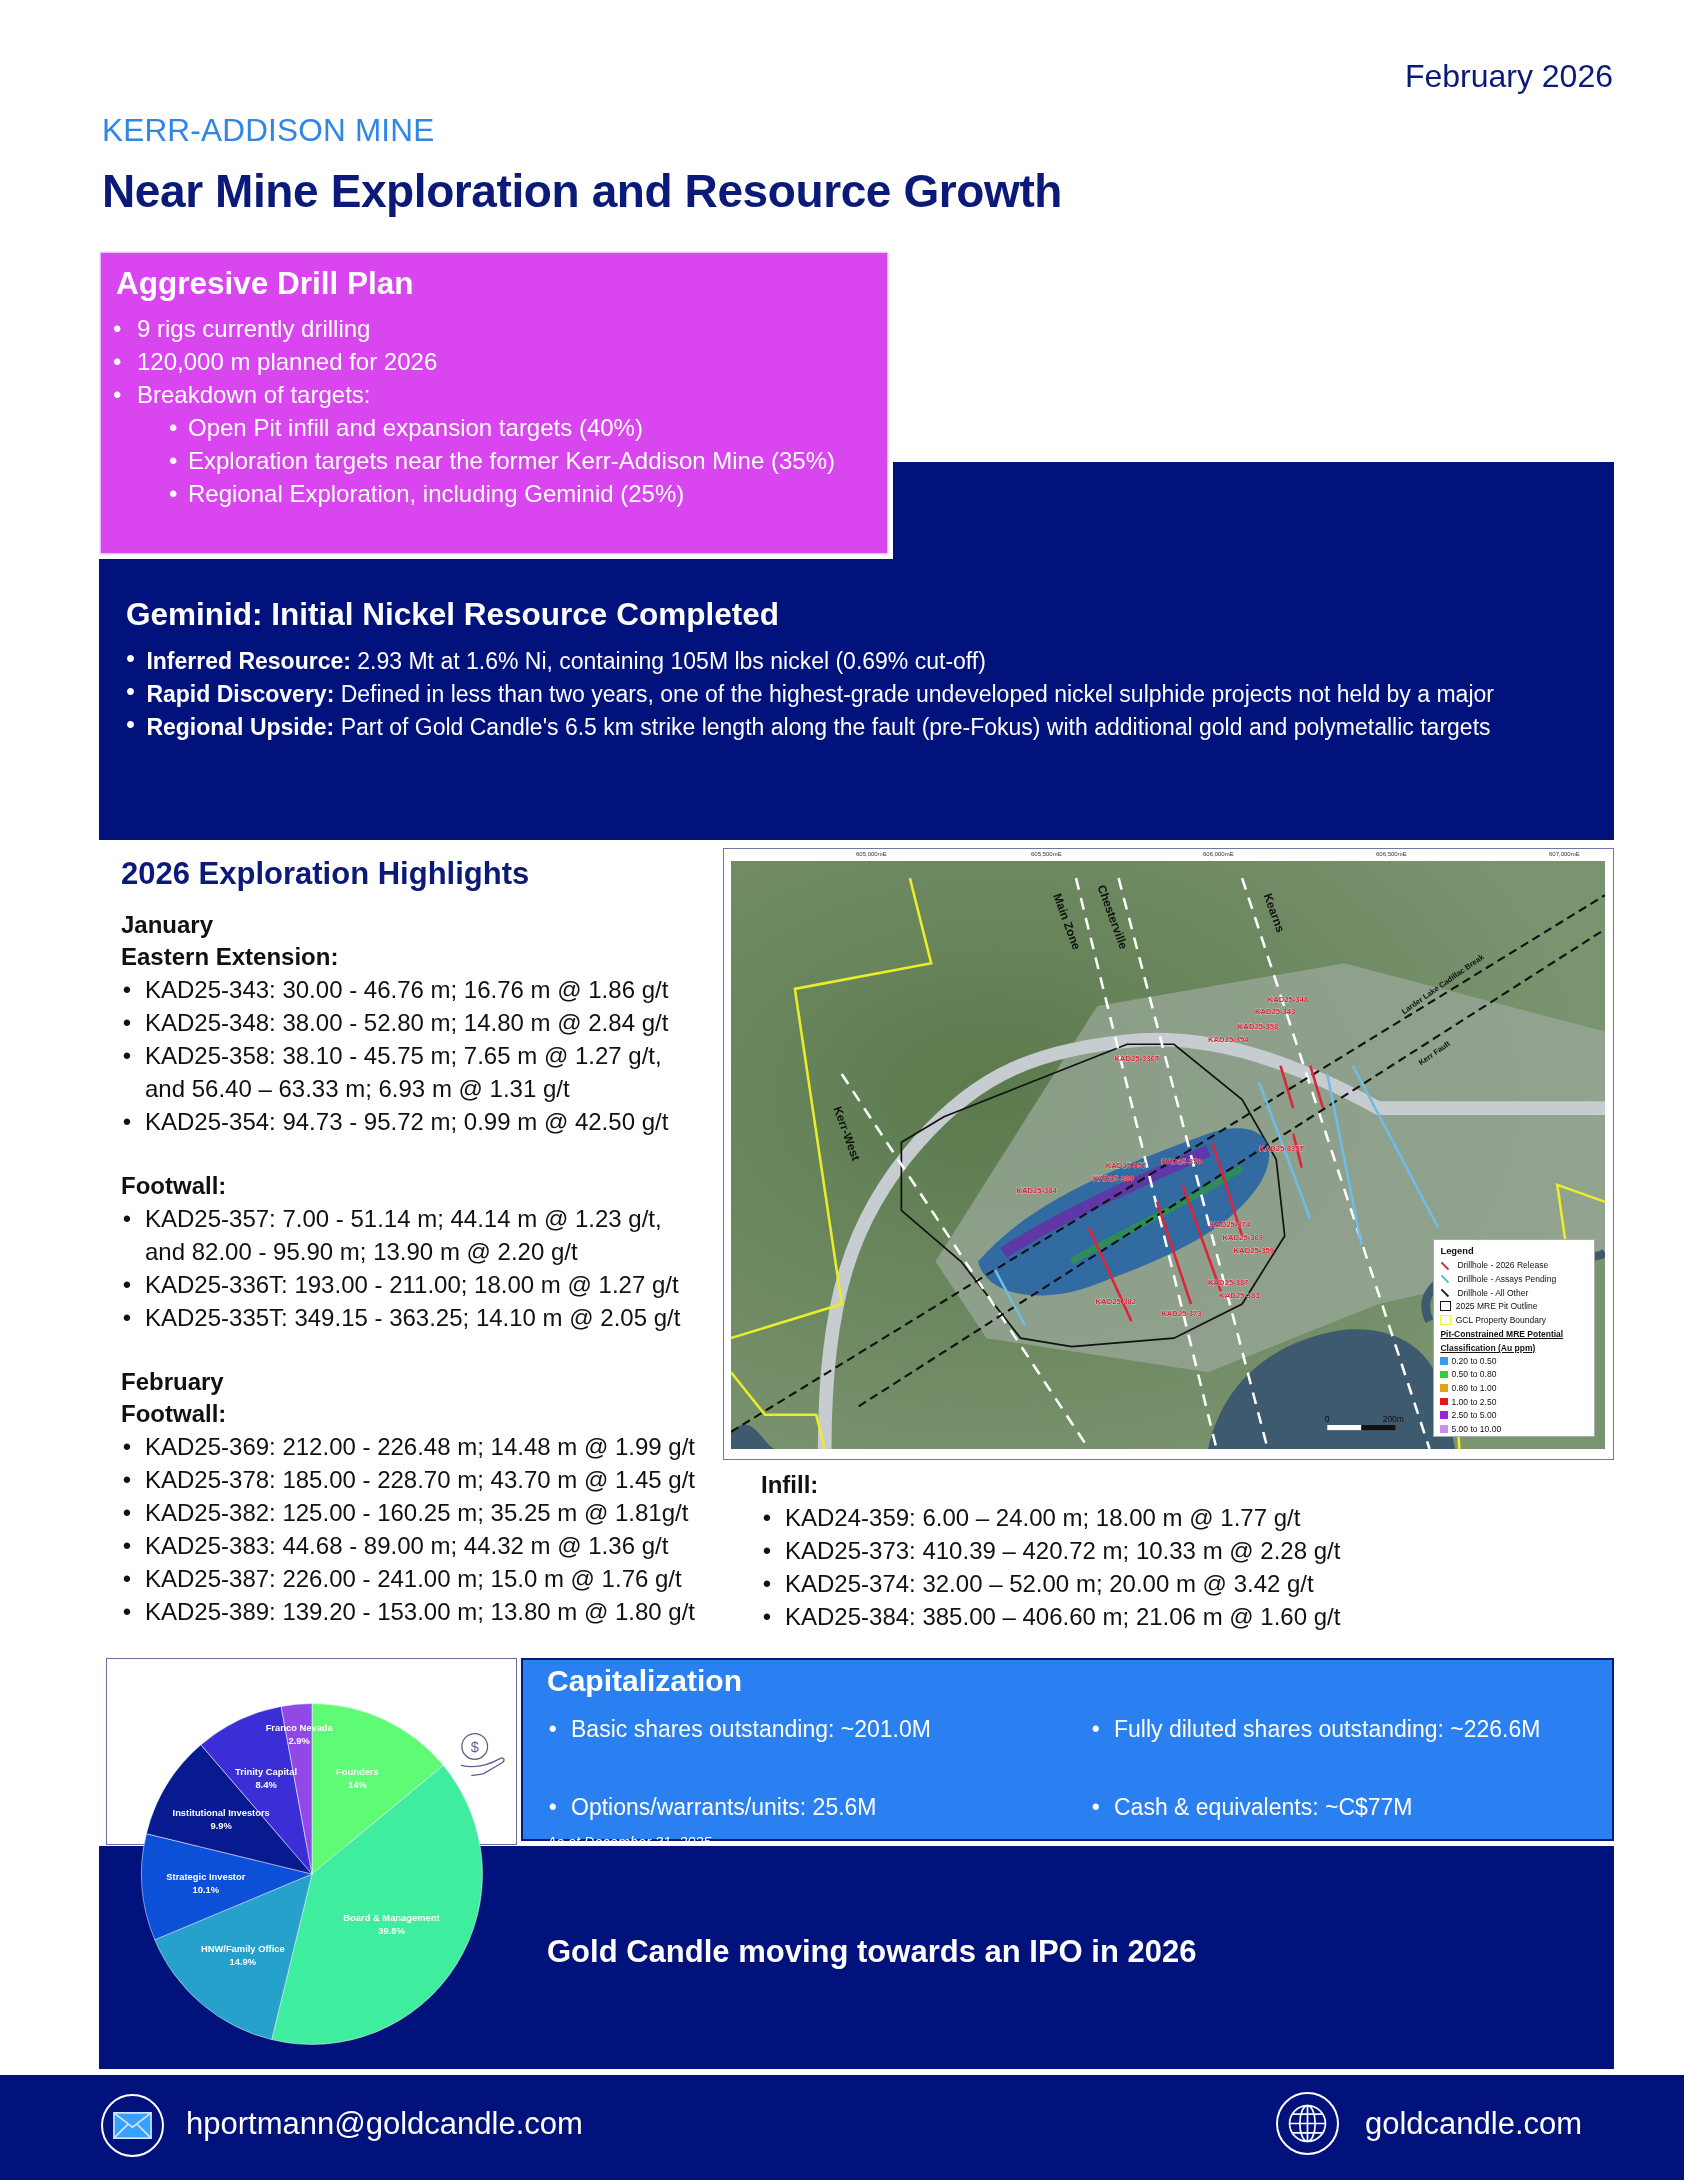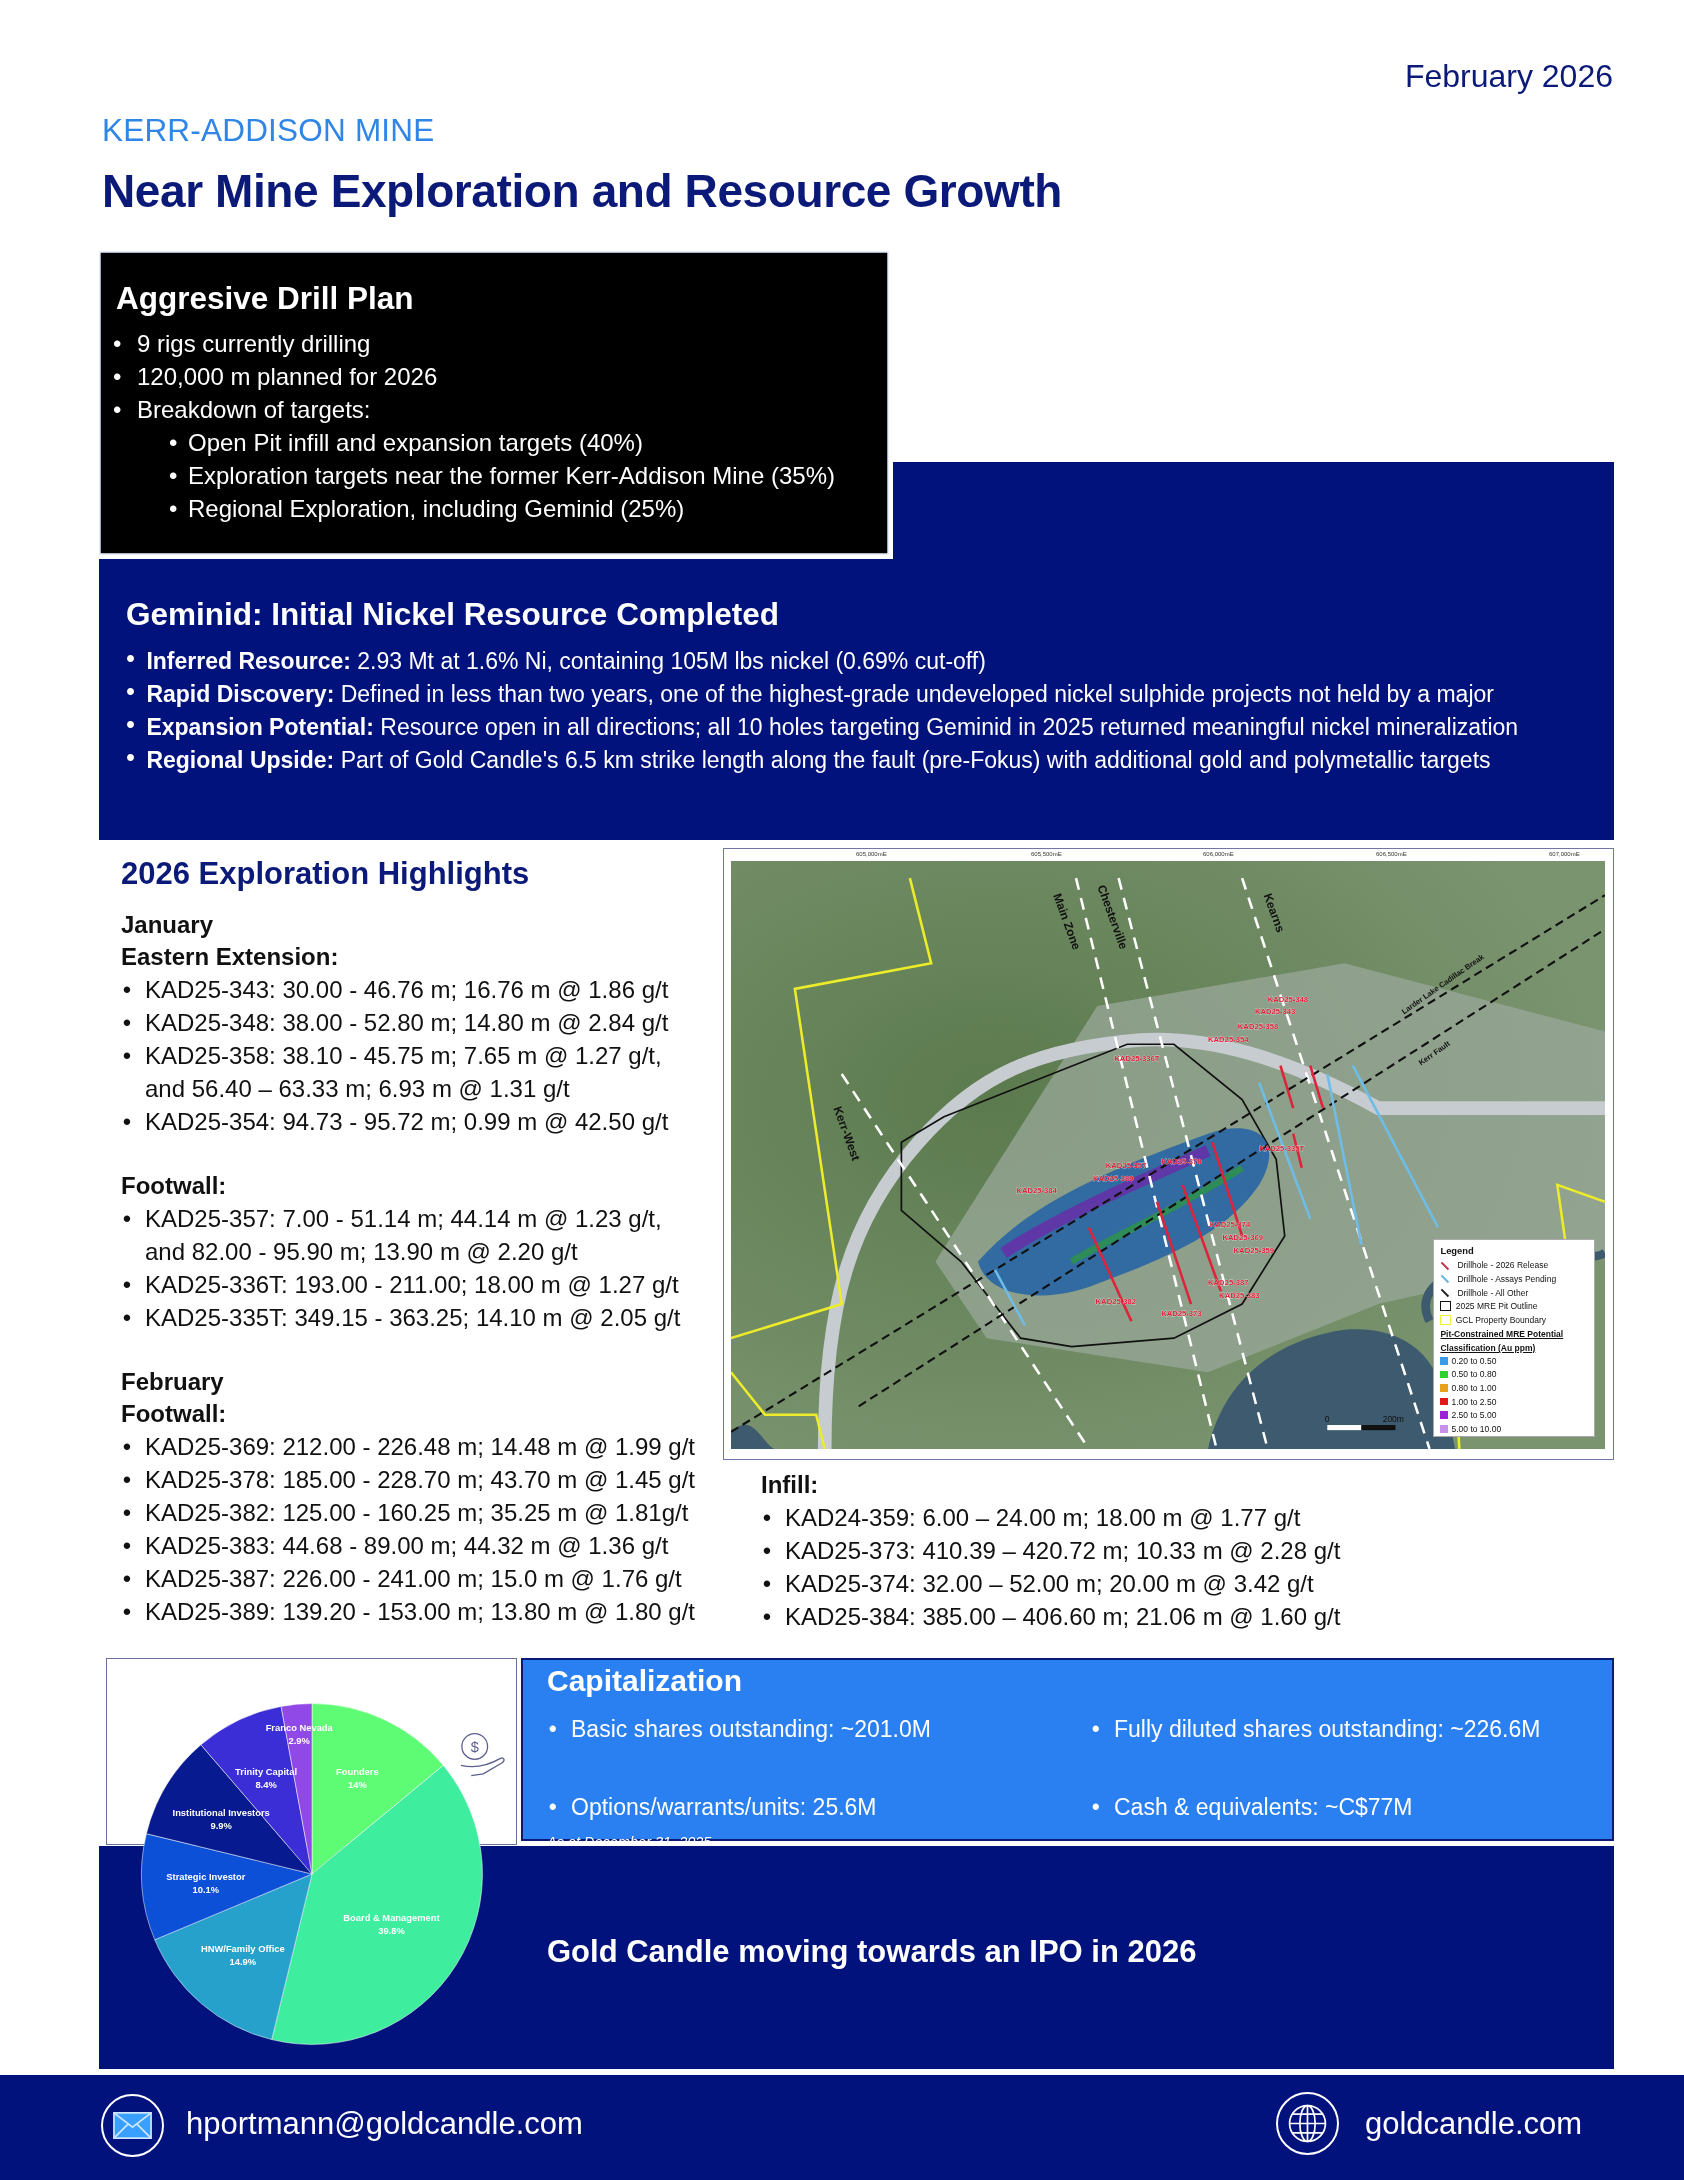--- a/index.html
+++ b/index.html
@@ -8,21 +8,21 @@
 
   .abs { position: absolute; }
 
   
   .date { right: 72px; top: 58px; font-size: 32px; color: #0b1a78; }
   .kicker { left: 102px; top: 112px; font-size: 31.5px; color: #2f86e6; letter-spacing: 0.2px; }
   .title { left: 102px; top: 164px; font-size: 46px; font-weight: 700; color: #0b1a78; letter-spacing: -0.4px; }
 
   
   .navy-top { left: 99px; top: 462px; width: 1515px; height: 378px; background: #02127d; }
-  .drill-box { left: 99px; top: 251px; width: 794px; height: 308px; background: #000000; border: 4.3px solid #ffffff; border-left: none; border-top:none; box-shadow: 0 0 0 1.7px #e8eefb inset; padding: 29px 17px 0 17px; }
+  .drill-box { left: 99px; top: 251px; width: 794px; height: 308px; background: #d946ef; border: 4.3px solid #ffffff; border-left: none; border-top:none; box-shadow: 0 0 0 1.7px #e8eefb inset; padding: 14px 17px 0 17px; }
   .drill-box h2 { font-size: 31.5px; font-weight: 700; color: #fff; margin-bottom: 10.2px; }
   .bul { color: #fff; font-size: 24px; line-height: 33px; position: relative; }
   .bul::before { content: "\2022"; position: absolute; left: -24px; top: 0; }
   .lvl1 { margin-left: 21px; }
   .lvl2 { margin-left: 72px; }
   .lvl2::before { left: -19px; }
 
   .geminid { left: 126px; top: 596px; width: 1482px; color: #fff; }
   .geminid h2 { font-size: 31.5px; font-weight: 700; margin-bottom: 12px; }
   .geminid .row { font-size: 23px; line-height: 33px; position: relative; padding-left: 20.4px; }
@@ -94,21 +94,20 @@
   <div class="bul lvl1">Breakdown of targets:</div>
   <div class="bul lvl2">Open Pit infill and expansion targets (40%)</div>
   <div class="bul lvl2">Exploration targets near the former Kerr-Addison Mine (35%)</div>
   <div class="bul lvl2">Regional Exploration, including Geminid (25%)</div>
 </div>
 
 <div class="abs geminid">
   <h2>Geminid: Initial Nickel Resource Completed</h2>
   <div class="row"><b>Inferred Resource:</b><span> 2.93 Mt at 1.6% Ni, containing 105M lbs nickel (0.69% cut-off)</span></div>
   <div class="row"><b>Rapid Discovery:</b><span> Defined in less than two years, one of the highest-grade undeveloped nickel sulphide projects not held by a major</span></div>
-  <div class="row"><b>Expansion Potential:</b><span> Resource open in all directions; all 10 holes targeting Geminid in 2025 returned meaningful nickel mineralization</span></div>
   <div class="row"><b>Regional Upside:</b><span> Part of Gold Candle's 6.5 km strike length along the fault (pre-Fokus) with additional gold and polymetallic targets</span></div>
 </div>
 
 <div class="abs hl">
   <h2>2026 Exploration Highlights</h2>
   <div class="month">January</div>
   <div class="sub">Eastern Extension:</div>
   <div class="item">KAD25-343: 30.00 - 46.76 m; 16.76 m @ 1.86 g/t</div>
   <div class="item">KAD25-348: 38.00 - 52.80 m; 14.80 m @ 2.84 g/t</div>
   <div class="item">KAD25-358: 38.10 - 45.75 m; 7.65 m @ 1.27 g/t,</div>

